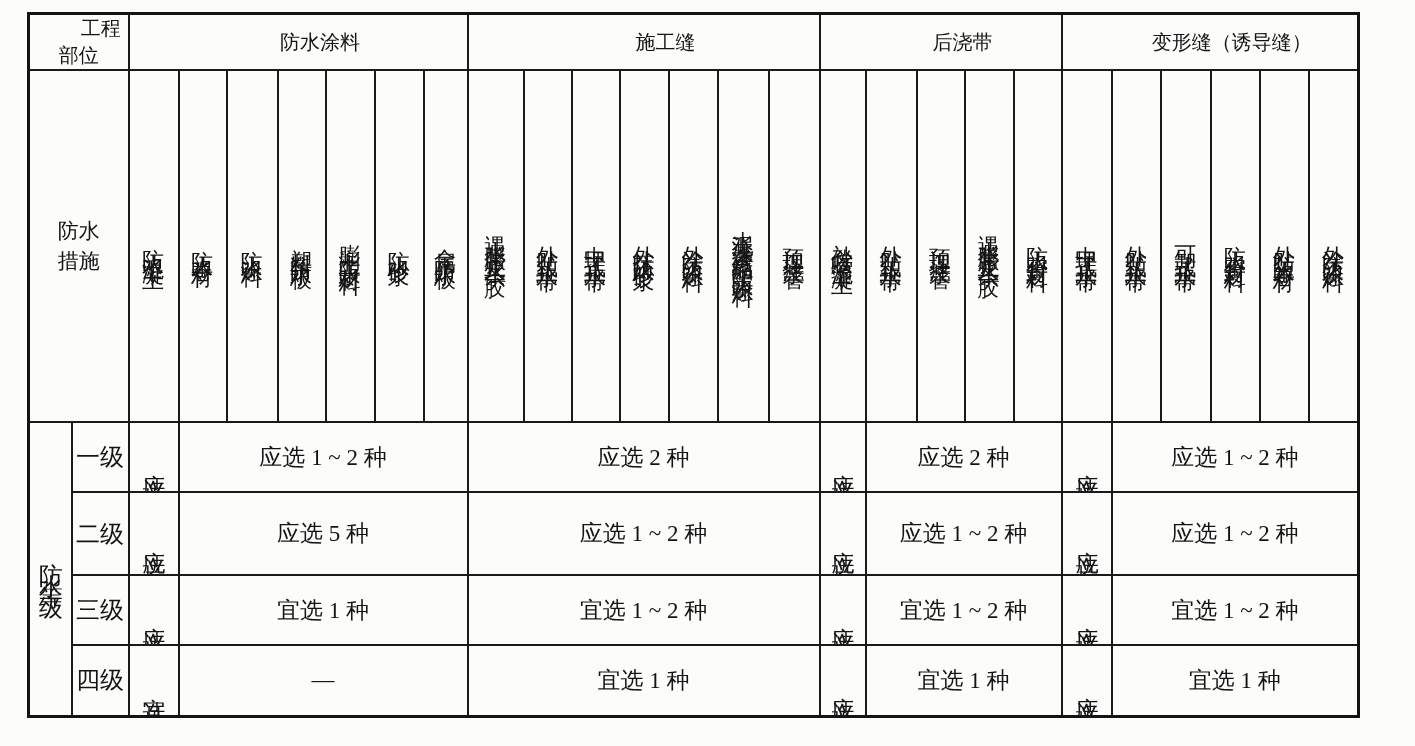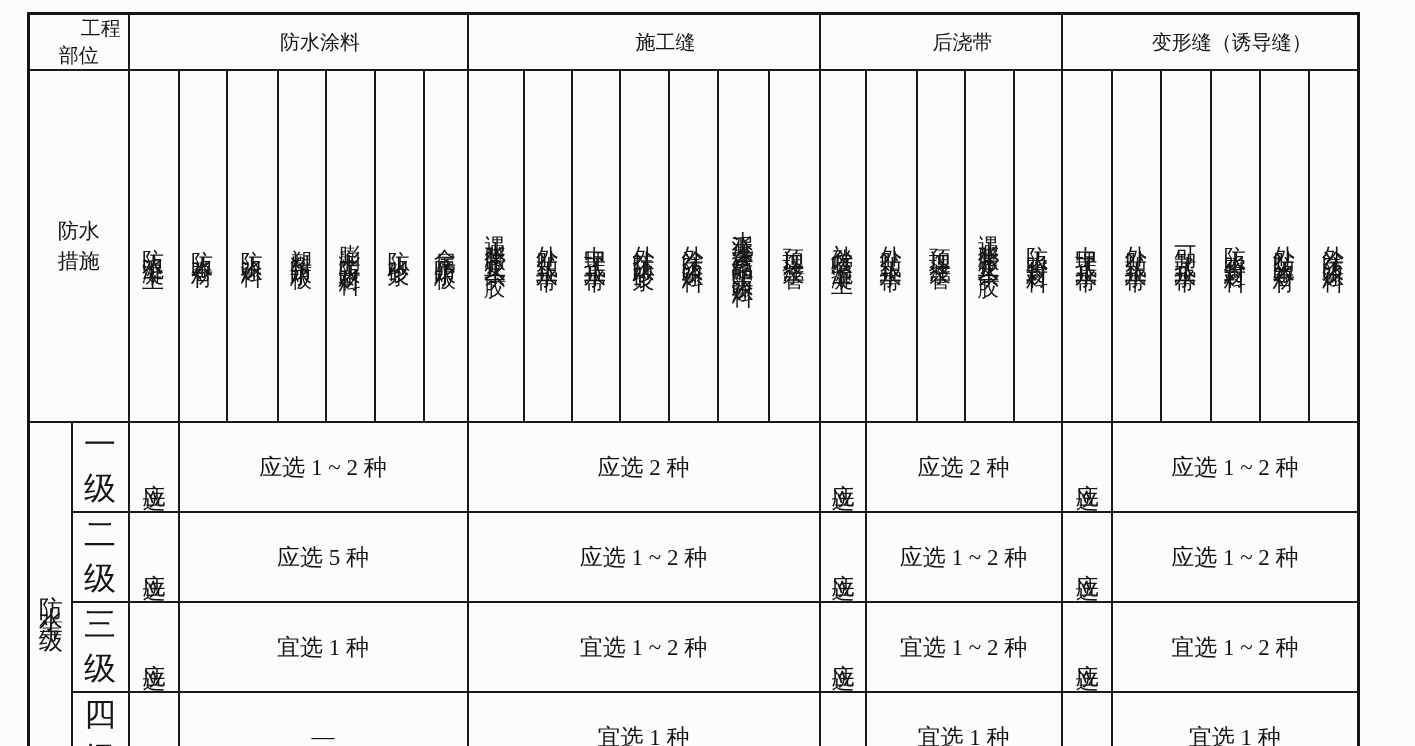--- a/index.html
+++ b/index.html
@@ -46,21 +46,21 @@
   }
   .vt-sel{font-size:23px;letter-spacing:4px;}
   .vt-axis{font-size:24px;letter-spacing:11px;}
   .wrap2{
     display:inline-block;
     width:2.35em;
     line-height:1.45;
     font-size:21px;
   }
   .hdr{font-size:20px;padding-left:44px;}
-  .grade{font-size:32px;}
+  .grade{font-size:24px;}
   
   td.hl{border-top:5px solid #000;border-bottom:5px solid #000;}
   td.hl-l{border-left:5px solid #000;}
   td.hl-r{border-right:5px solid #000;}
 </style>
 </head>
 <body>
 
 <div id="page">
   <table class="grid">

